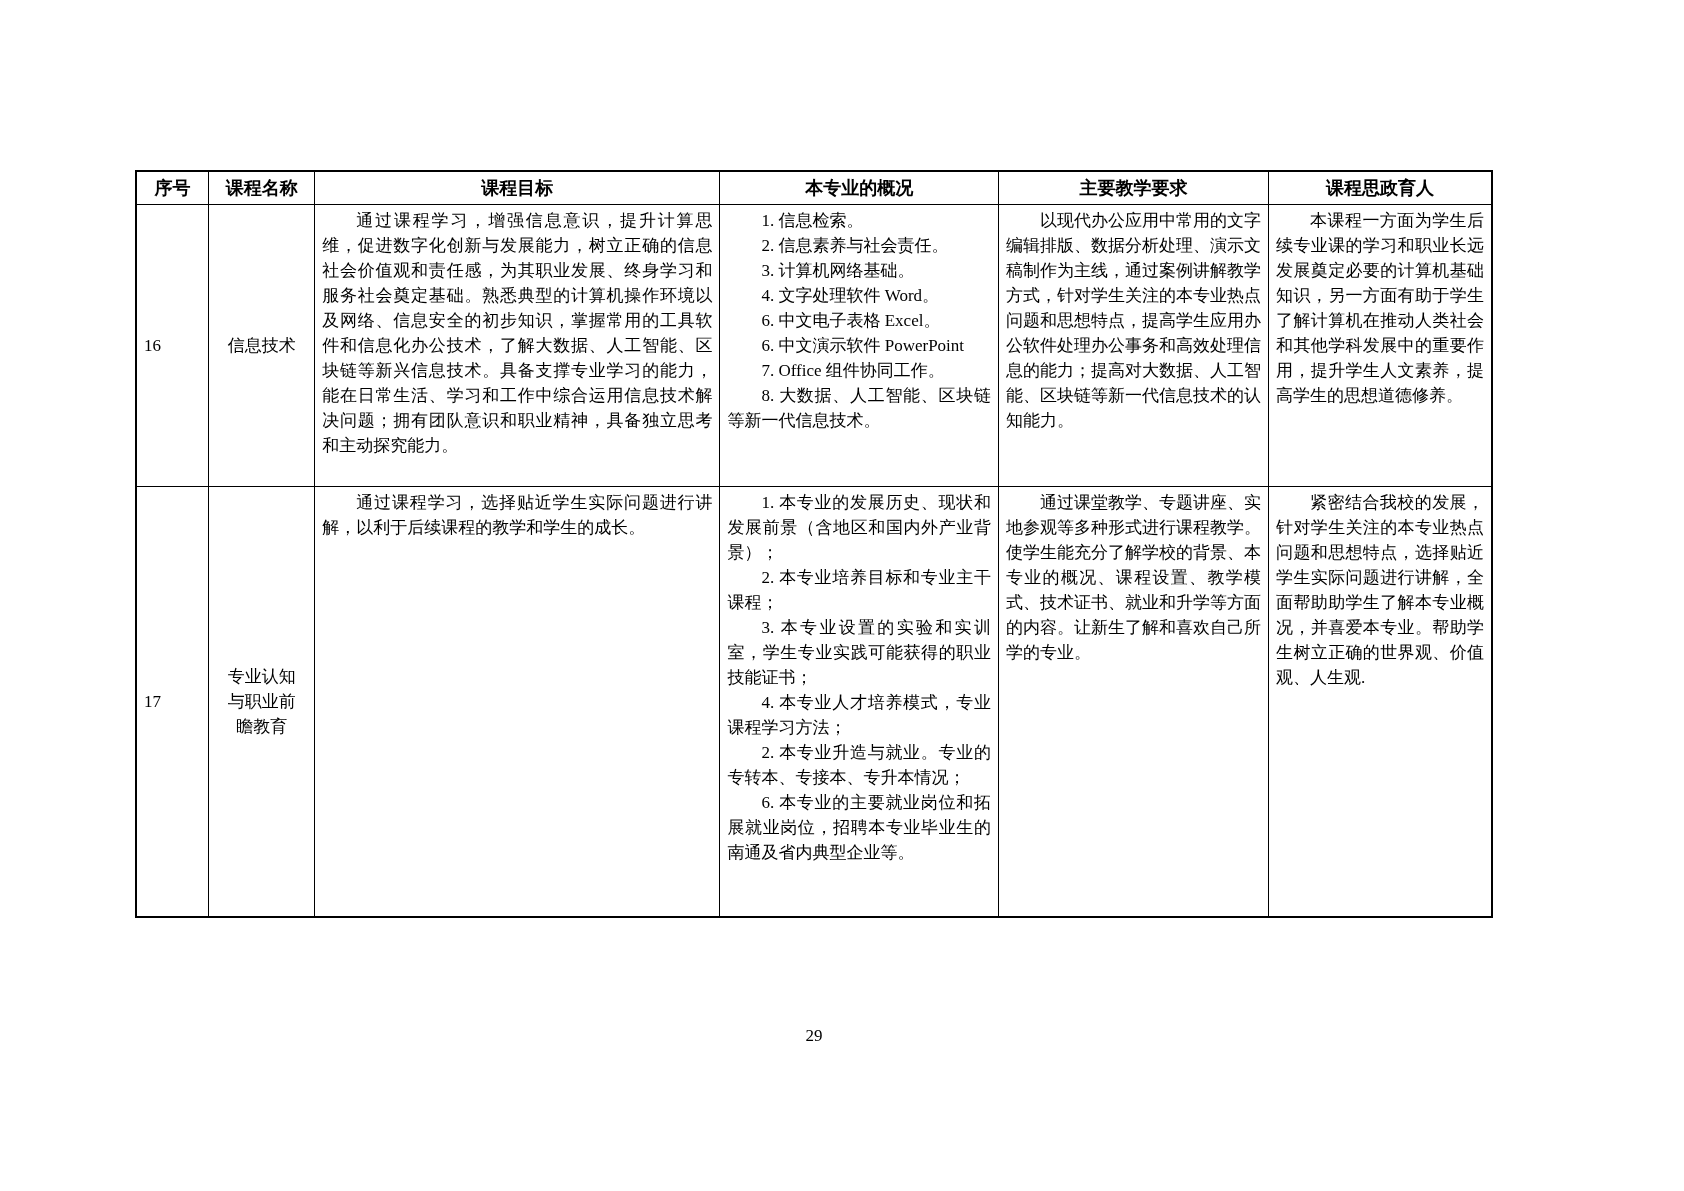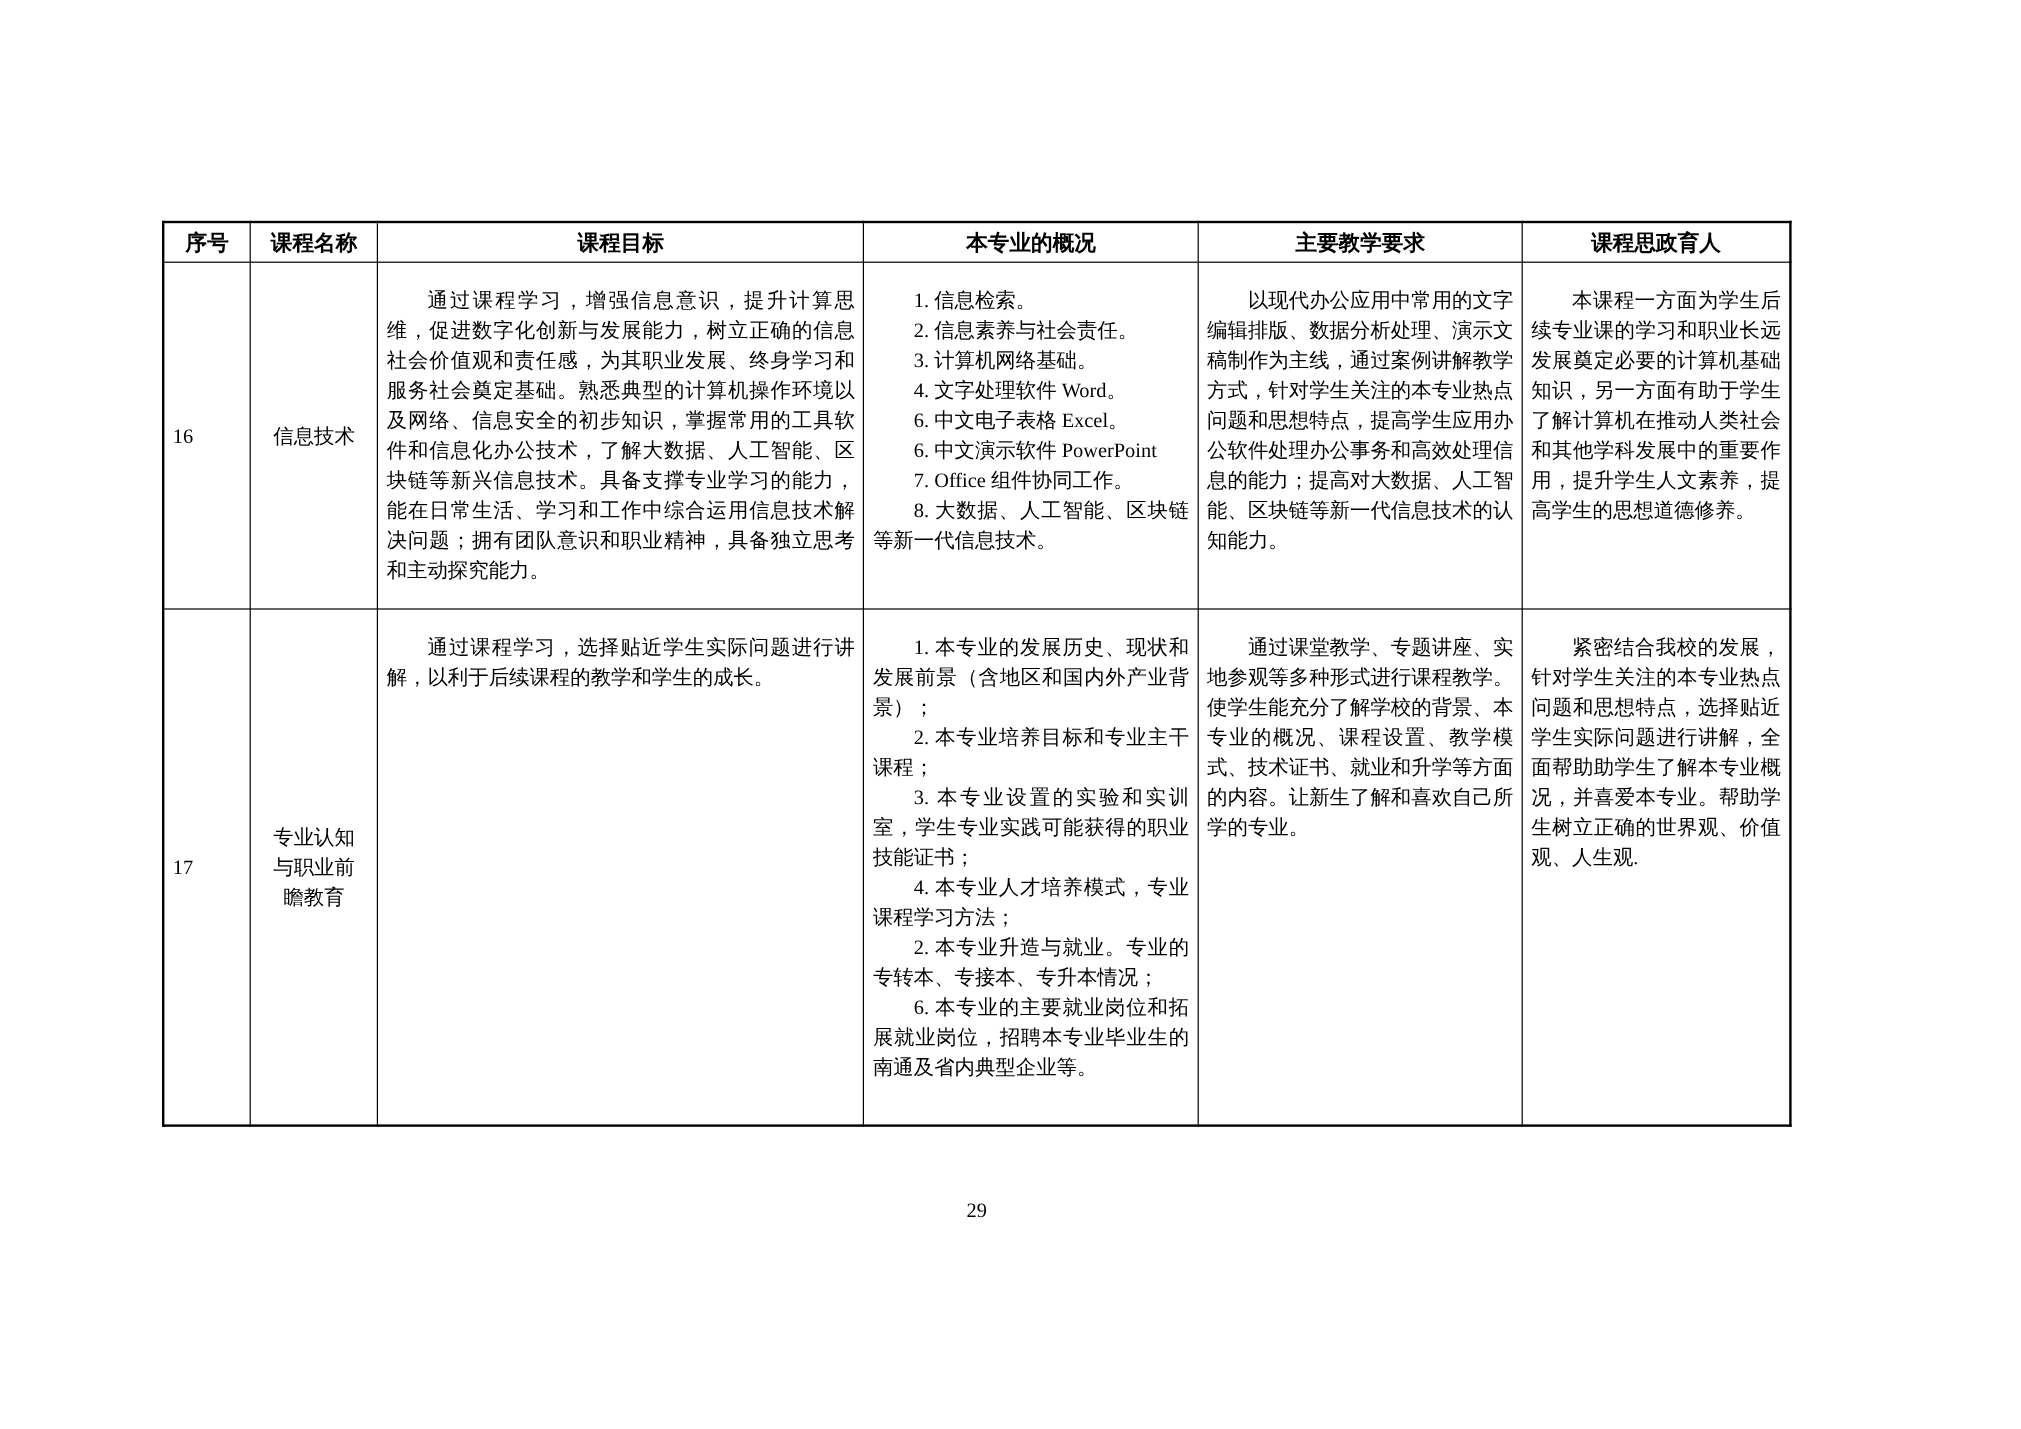--- a/index.html
+++ b/index.html
@@ -12,21 +12,21 @@
     width: 1684px;
     height: 1191px;
     background: #ffffff;
     color: #000000;
     font-family: "Liberation Serif", "DejaVu Serif", serif;
     overflow: hidden;
   }
   .content {
     position: absolute;
     left: 135px;
-    top: 184px;
+    top: 170px;
     width: 1358px;
   }
   table.course-table {
     border-collapse: collapse;
     table-layout: fixed;
     width: 100%;
     border: 2px solid #000;
   }
   .course-table th,
   .course-table td {
@@ -38,39 +38,39 @@
     font-weight: bold;
     font-size: 18px;
     line-height: 24px;
     padding: 4px 2px;
     text-align: center;
     white-space: nowrap;
   }
   .course-table td {
     font-size: 17px;
     line-height: 25px;
-    padding: 19px 7px;
+    padding: 3px 7px;
   }
   td.center-cell {
     vertical-align: middle;
   }
   td.name-cell {
     text-align: center;
     vertical-align: middle;
     padding: 20px 14px;
   }
   .para {
     margin: 0;
     text-indent: 2em;
     text-align: justify;
   }
   tr.row-16 { height: 282px; }
   tr.row-17 { height: 430px; }
   .page-number {
-    margin-top: 60px;
+    margin-top: 108px;
     text-align: center;
     font-size: 17px;
   }
 </style>
 </head>
 <body>
 
 <div class="page">
   <div class="content">
 

